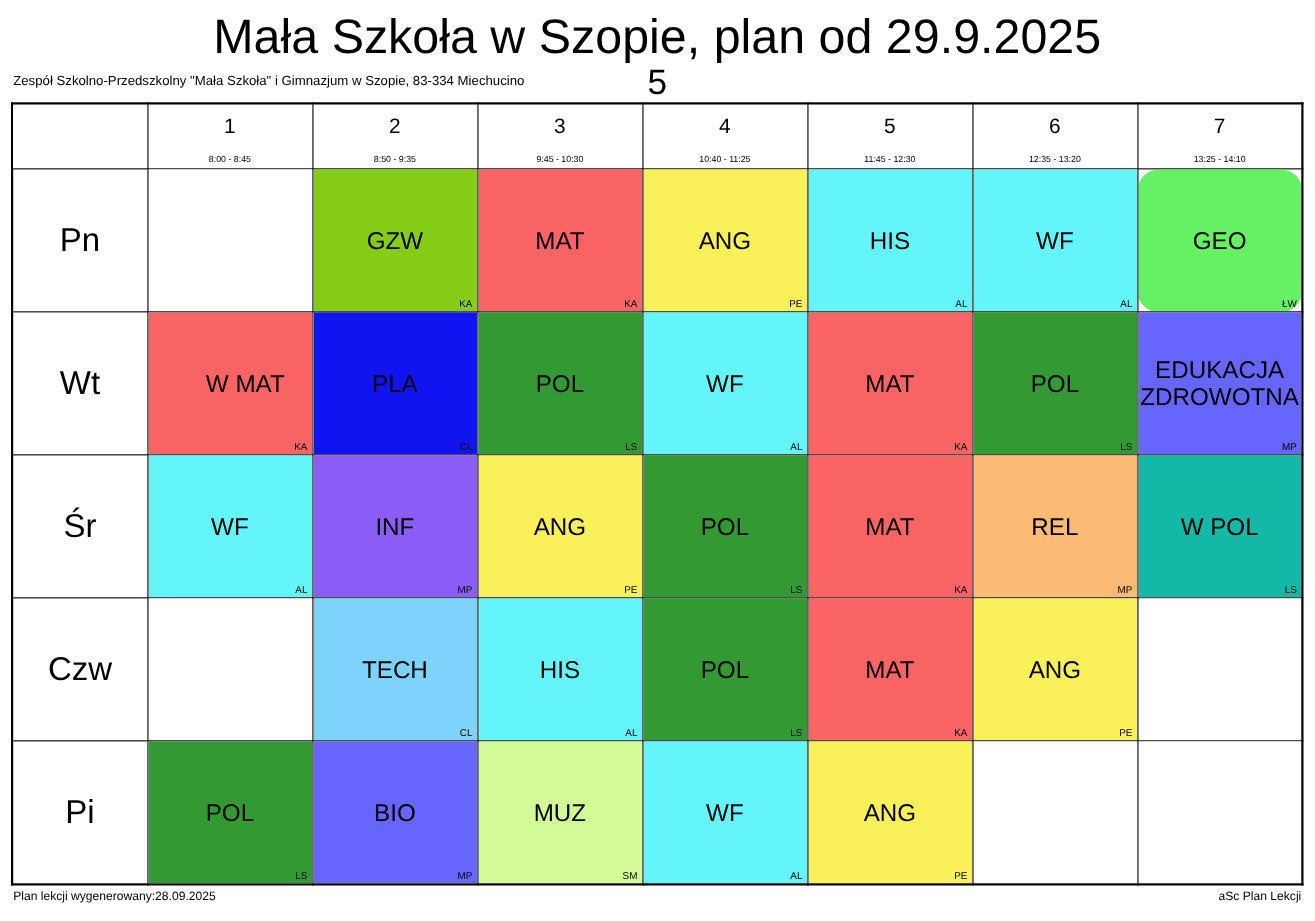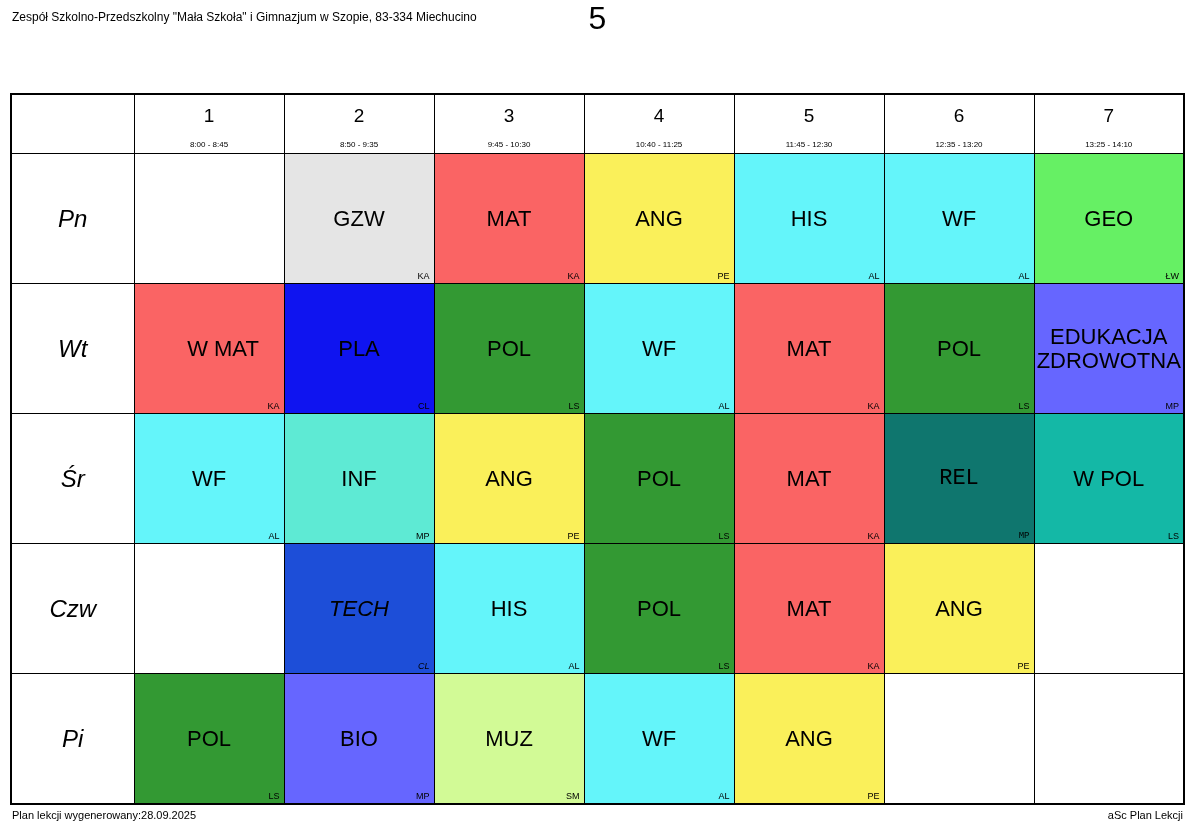--- a/index.html
+++ b/index.html
@@ -81,23 +81,22 @@
   }
   .period-time {
     font-size: 8px;
     line-height: 1;
     margin-top: 16px;
   }
 
   
   tr.day-row td { height: 129px; }
   .day-label {
-    font-size: 24px;
-    line-height: 1;
-    font-style: italic;
+    font-size: 30px;
+    line-height: 1;
   }
 
   
   .lesson {
     width: 100%;
     height: 100%;
     position: relative;
     display: flex;
     align-items: center;
     justify-content: center;
@@ -140,20 +139,21 @@
     right: 12px;
     top: 0;
     font-size: 11px;
     white-space: nowrap;
   }
 </style>
 </head>
 <body>
 
 <div class="page-header">
+  <h1 class="page-title">Mała Szkoła w Szopie, plan od 29.9.2025</h1>
   <div class="subtitle-row">
     <div class="school-line">Zespół Szkolno-Przedszkolny "Mała Szkoła" i Gimnazjum w Szopie, 83-334 Miechucino</div>
     <div class="class-name">5</div>
   </div>
 </div>
 
 <div class="timetable-wrap">
   <table class="timetable">
     <colgroup>
       <col class="day-col">
@@ -199,21 +199,21 @@
         </tr>
         <tr class="day-row">
           <td>
             <div class="day-label">Pn</div>
           </td>
           <td class="empty-cell" style="background: rgb(255, 255, 255);">
             <div class="lesson">
               <div class="subject"></div>
             </div>
           </td>
-          <td style="background: #e5e5e5;">
+          <td style="background: #84cc16;">
             <div class="lesson">
               <div class="subject">GZW</div>
               <div class="teacher">KA</div>
             </div>
           </td>
           <td style="background: rgb(250, 100, 100);">
             <div class="lesson">
               <div class="subject">MAT</div>
               <div class="teacher">KA</div>
             </div>
@@ -229,21 +229,21 @@
               <div class="subject">HIS</div>
               <div class="teacher">AL</div>
             </div>
           </td>
           <td style="background: rgb(100, 245, 250);">
             <div class="lesson">
               <div class="subject">WF</div>
               <div class="teacher">AL</div>
             </div>
           </td>
-          <td style="background: rgb(102, 240, 100);">
+          <td style="background: rgb(102, 240, 100); border-radius: 20px;">
             <div class="lesson">
               <div class="subject">GEO</div>
               <div class="teacher">ŁW</div>
             </div>
           </td>
         </tr>
         <tr class="day-row">
           <td>
             <div class="day-label">Wt</div>
           </td>
@@ -293,21 +293,21 @@
         <tr class="day-row">
           <td>
             <div class="day-label">Śr</div>
           </td>
           <td style="background: rgb(100, 245, 250);">
             <div class="lesson">
               <div class="subject">WF</div>
               <div class="teacher">AL</div>
             </div>
           </td>
-          <td style="background: #5eead4;">
+          <td style="background: #8b5cf6;">
             <div class="lesson">
               <div class="subject">INF</div>
               <div class="teacher">MP</div>
             </div>
           </td>
           <td style="background: rgb(250, 240, 90);">
             <div class="lesson">
               <div class="subject">ANG</div>
               <div class="teacher">PE</div>
             </div>
@@ -317,21 +317,21 @@
               <div class="subject">POL</div>
               <div class="teacher">LS</div>
             </div>
           </td>
           <td style="background: rgb(250, 100, 100);">
             <div class="lesson">
               <div class="subject">MAT</div>
               <div class="teacher">KA</div>
             </div>
           </td>
-          <td style="background: #0f766e; font-family: Liberation Mono, monospace;">
+          <td style="background: #fdba74;">
             <div class="lesson">
               <div class="subject">REL</div>
               <div class="teacher">MP</div>
             </div>
           </td>
           <td style="background: #14b8a6;">
             <div class="lesson">
               <div class="subject">W POL</div>
               <div class="teacher">LS</div>
             </div>
@@ -339,21 +339,21 @@
         </tr>
         <tr class="day-row">
           <td>
             <div class="day-label">Czw</div>
           </td>
           <td class="empty-cell" style="background: rgb(255, 255, 255);">
             <div class="lesson">
               <div class="subject"></div>
             </div>
           </td>
-          <td style="background: #1d4ed8; font-style: italic;">
+          <td style="background: #7dd3fc;">
             <div class="lesson">
               <div class="subject">TECH</div>
               <div class="teacher">CL</div>
             </div>
           </td>
           <td style="background: rgb(100, 245, 250);">
             <div class="lesson">
               <div class="subject">HIS</div>
               <div class="teacher">AL</div>
             </div>

